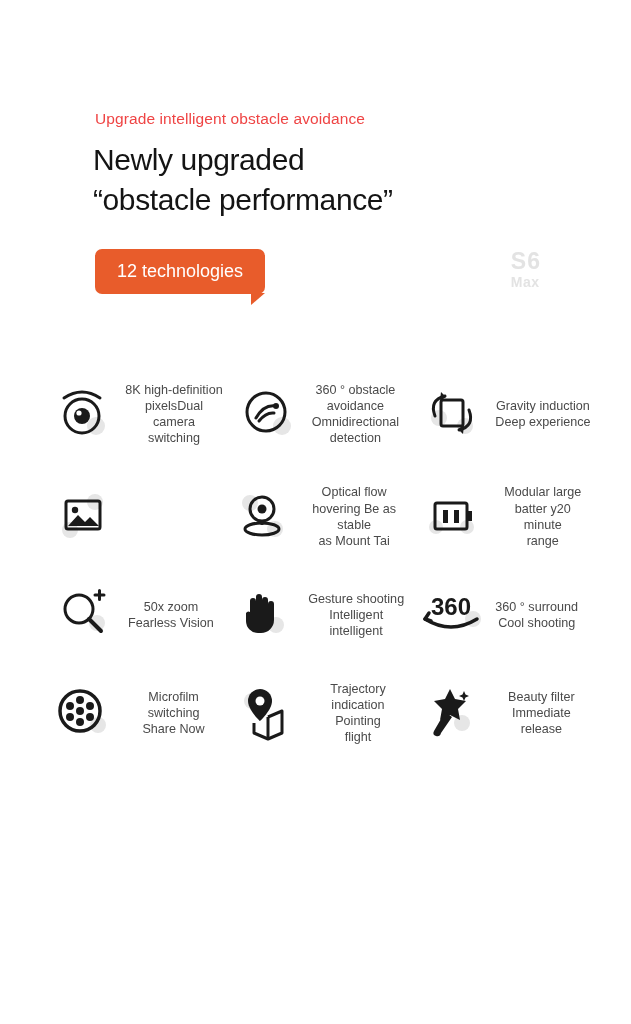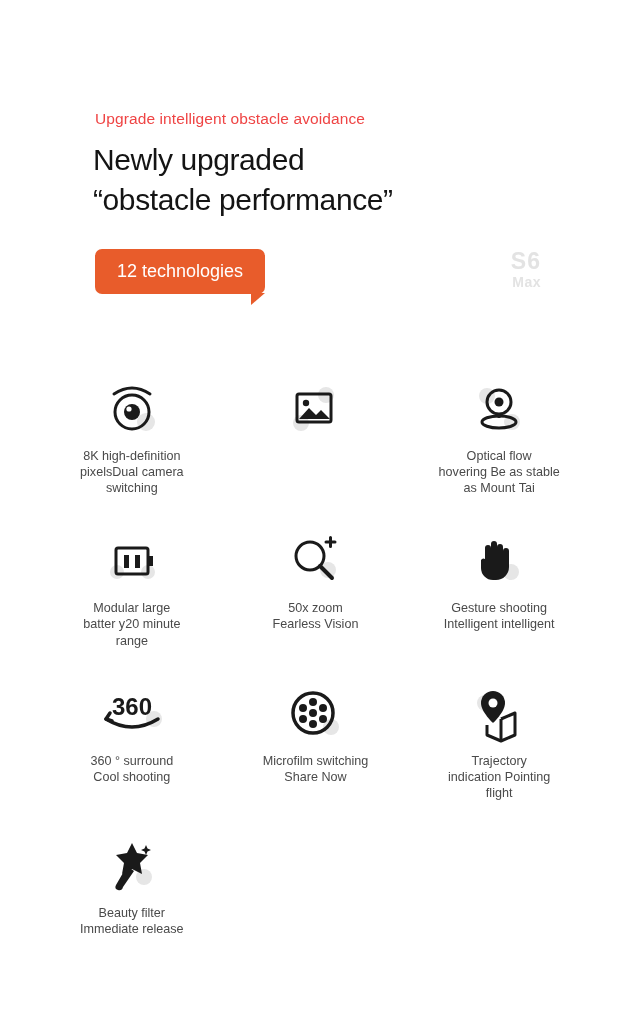--- a/index.html
+++ b/index.html
@@ -65,41 +65,41 @@
     bottom: -11px;
     width: 0;
     height: 0;
     border-left: 14px solid #e85c2b;
     border-bottom: 12px solid transparent;
   }
   .watermark {
     position: absolute;
     right: 90px;
     top: 250px;
-    text-align: right;
+    text-align: left;
     color: #e3e3e3;
     font-weight: bold;
     line-height: 1.0;
     user-select: none;
   }
   .watermark .w1 { font-size: 23px; letter-spacing: 1px; display:block; }
   .watermark .w2 { font-size: 14px; letter-spacing: 0.5px; display:block; margin-top: 2px;}
 
   .grid {
     position: absolute;
     left: 40px;
     top: 372px;
     width: 551px;
     display: grid;
     grid-template-columns: repeat(3, 1fr);
     row-gap: 28px;
   }
   .cell {
     display: flex;
-    flex-direction: column;
+    flex-direction: row;
     align-items: center;
     text-align: center;
   }
   .icon-box {
     width: 88px;
     height: 66px;
     display: flex;
     align-items: flex-end;
     justify-content: center;
     position: relative;
@@ -148,21 +148,51 @@
           <circle cx="36" cy="34" r="17" stroke="#1a1a1a" stroke-width="3" fill="none"></circle>
           <circle cx="36" cy="34" r="8" fill="#1a1a1a"></circle>
           <circle cx="33" cy="31" r="2.6" fill="#fff"></circle>
         </svg>
       </div>
       <div class="cap">8K high-definition
 pixelsDual camera
 switching</div>
     </div>
 
-
+    <div class="cell">
+      <div class="icon-box">
+        <svg width="72" height="60" viewBox="0 0 72 60">
+          <circle cx="50" cy="44" r="9" fill="#e6e6e6"></circle>
+          <circle cx="34" cy="30" r="19" stroke="#1a1a1a" stroke-width="3" fill="none"></circle>
+          <path d="M24 36 q8 -14 20 -12" stroke="#1a1a1a" stroke-width="3" fill="none" stroke-linecap="round"></path>
+          <path d="M27 39 q7 -9 15 -8" stroke="#1a1a1a" stroke-width="3" fill="none" stroke-linecap="round"></path>
+          <circle cx="44" cy="24" r="3" fill="#1a1a1a"></circle>
+        </svg>
+      </div>
+      <div class="cap">360 ° obstacle
+avoidance
+Omnidirectional
+detection</div>
+    </div>
+
+    <div class="cell">
+      <div class="icon-box">
+        <svg width="72" height="60" viewBox="0 0 72 60">
+          <circle cx="24" cy="36" r="8" fill="#e6e6e6"></circle>
+          <circle cx="50" cy="44" r="8" fill="#e6e6e6"></circle>
+          <rect x="26" y="18" width="22" height="26" rx="2" stroke="#1a1a1a" stroke-width="3" fill="none"></rect>
+          <path d="M20 34 q-6 -16 10 -20" stroke="#1a1a1a" stroke-width="3" fill="none" stroke-linecap="round"></path>
+          <path d="M54 28 q6 16 -10 20" stroke="#1a1a1a" stroke-width="3" fill="none" stroke-linecap="round"></path>
+          <path d="M26 10 l5 5 -6 4 z" fill="#1a1a1a"></path>
+          <path d="M48 52 l-5 -5 6 -4 z" fill="#1a1a1a"></path>
+        </svg>
+      </div>
+      <div class="cap">Gravity induction
+Deep experience</div>
+    </div>
 
     <div class="cell">
       <div class="icon-box">
         <svg width="72" height="60" viewBox="0 0 72 60">
           <circle cx="47" cy="17" r="8" fill="#e6e6e6"></circle>
           <circle cx="22" cy="45" r="8" fill="#e6e6e6"></circle>
           <rect x="18" y="16" width="34" height="28" rx="2" stroke="#1a1a1a" stroke-width="3" fill="none"></rect>
           <circle cx="27" cy="25" r="3.2" fill="#1a1a1a"></circle>
           <path d="M20 41 l10 -11 7 7 5 -5 9 9 z" fill="#1a1a1a"></path>
         </svg>

